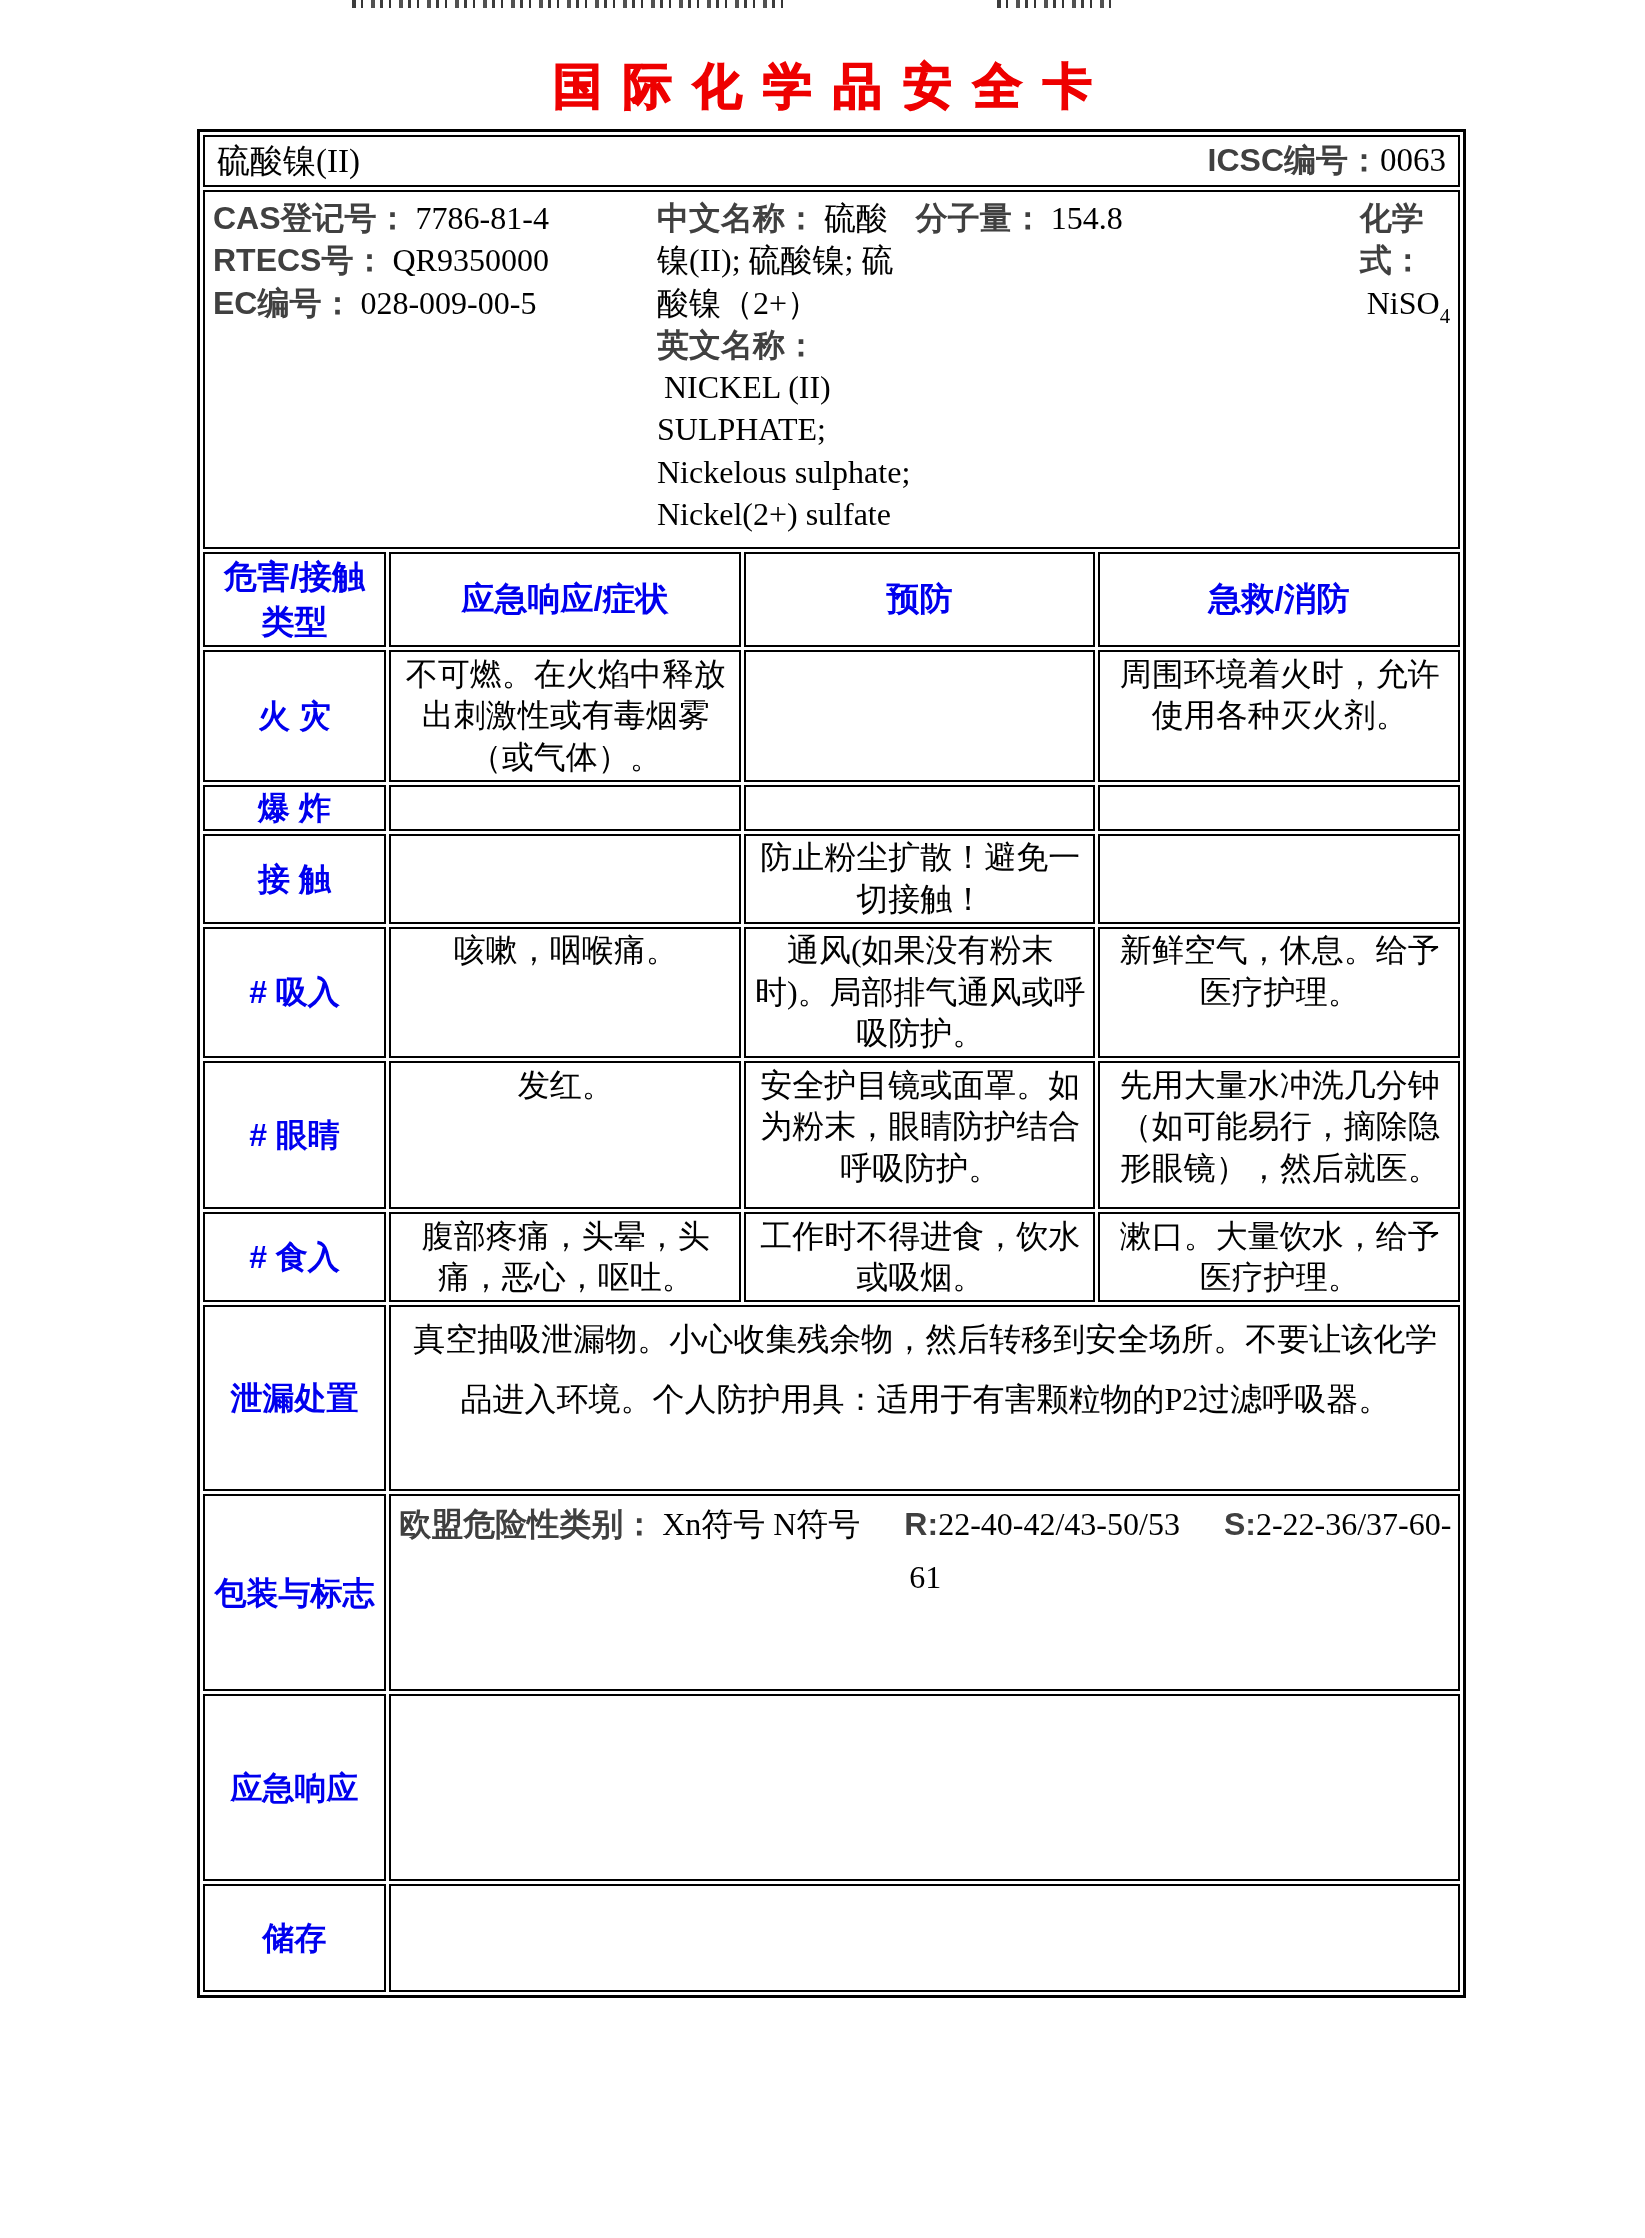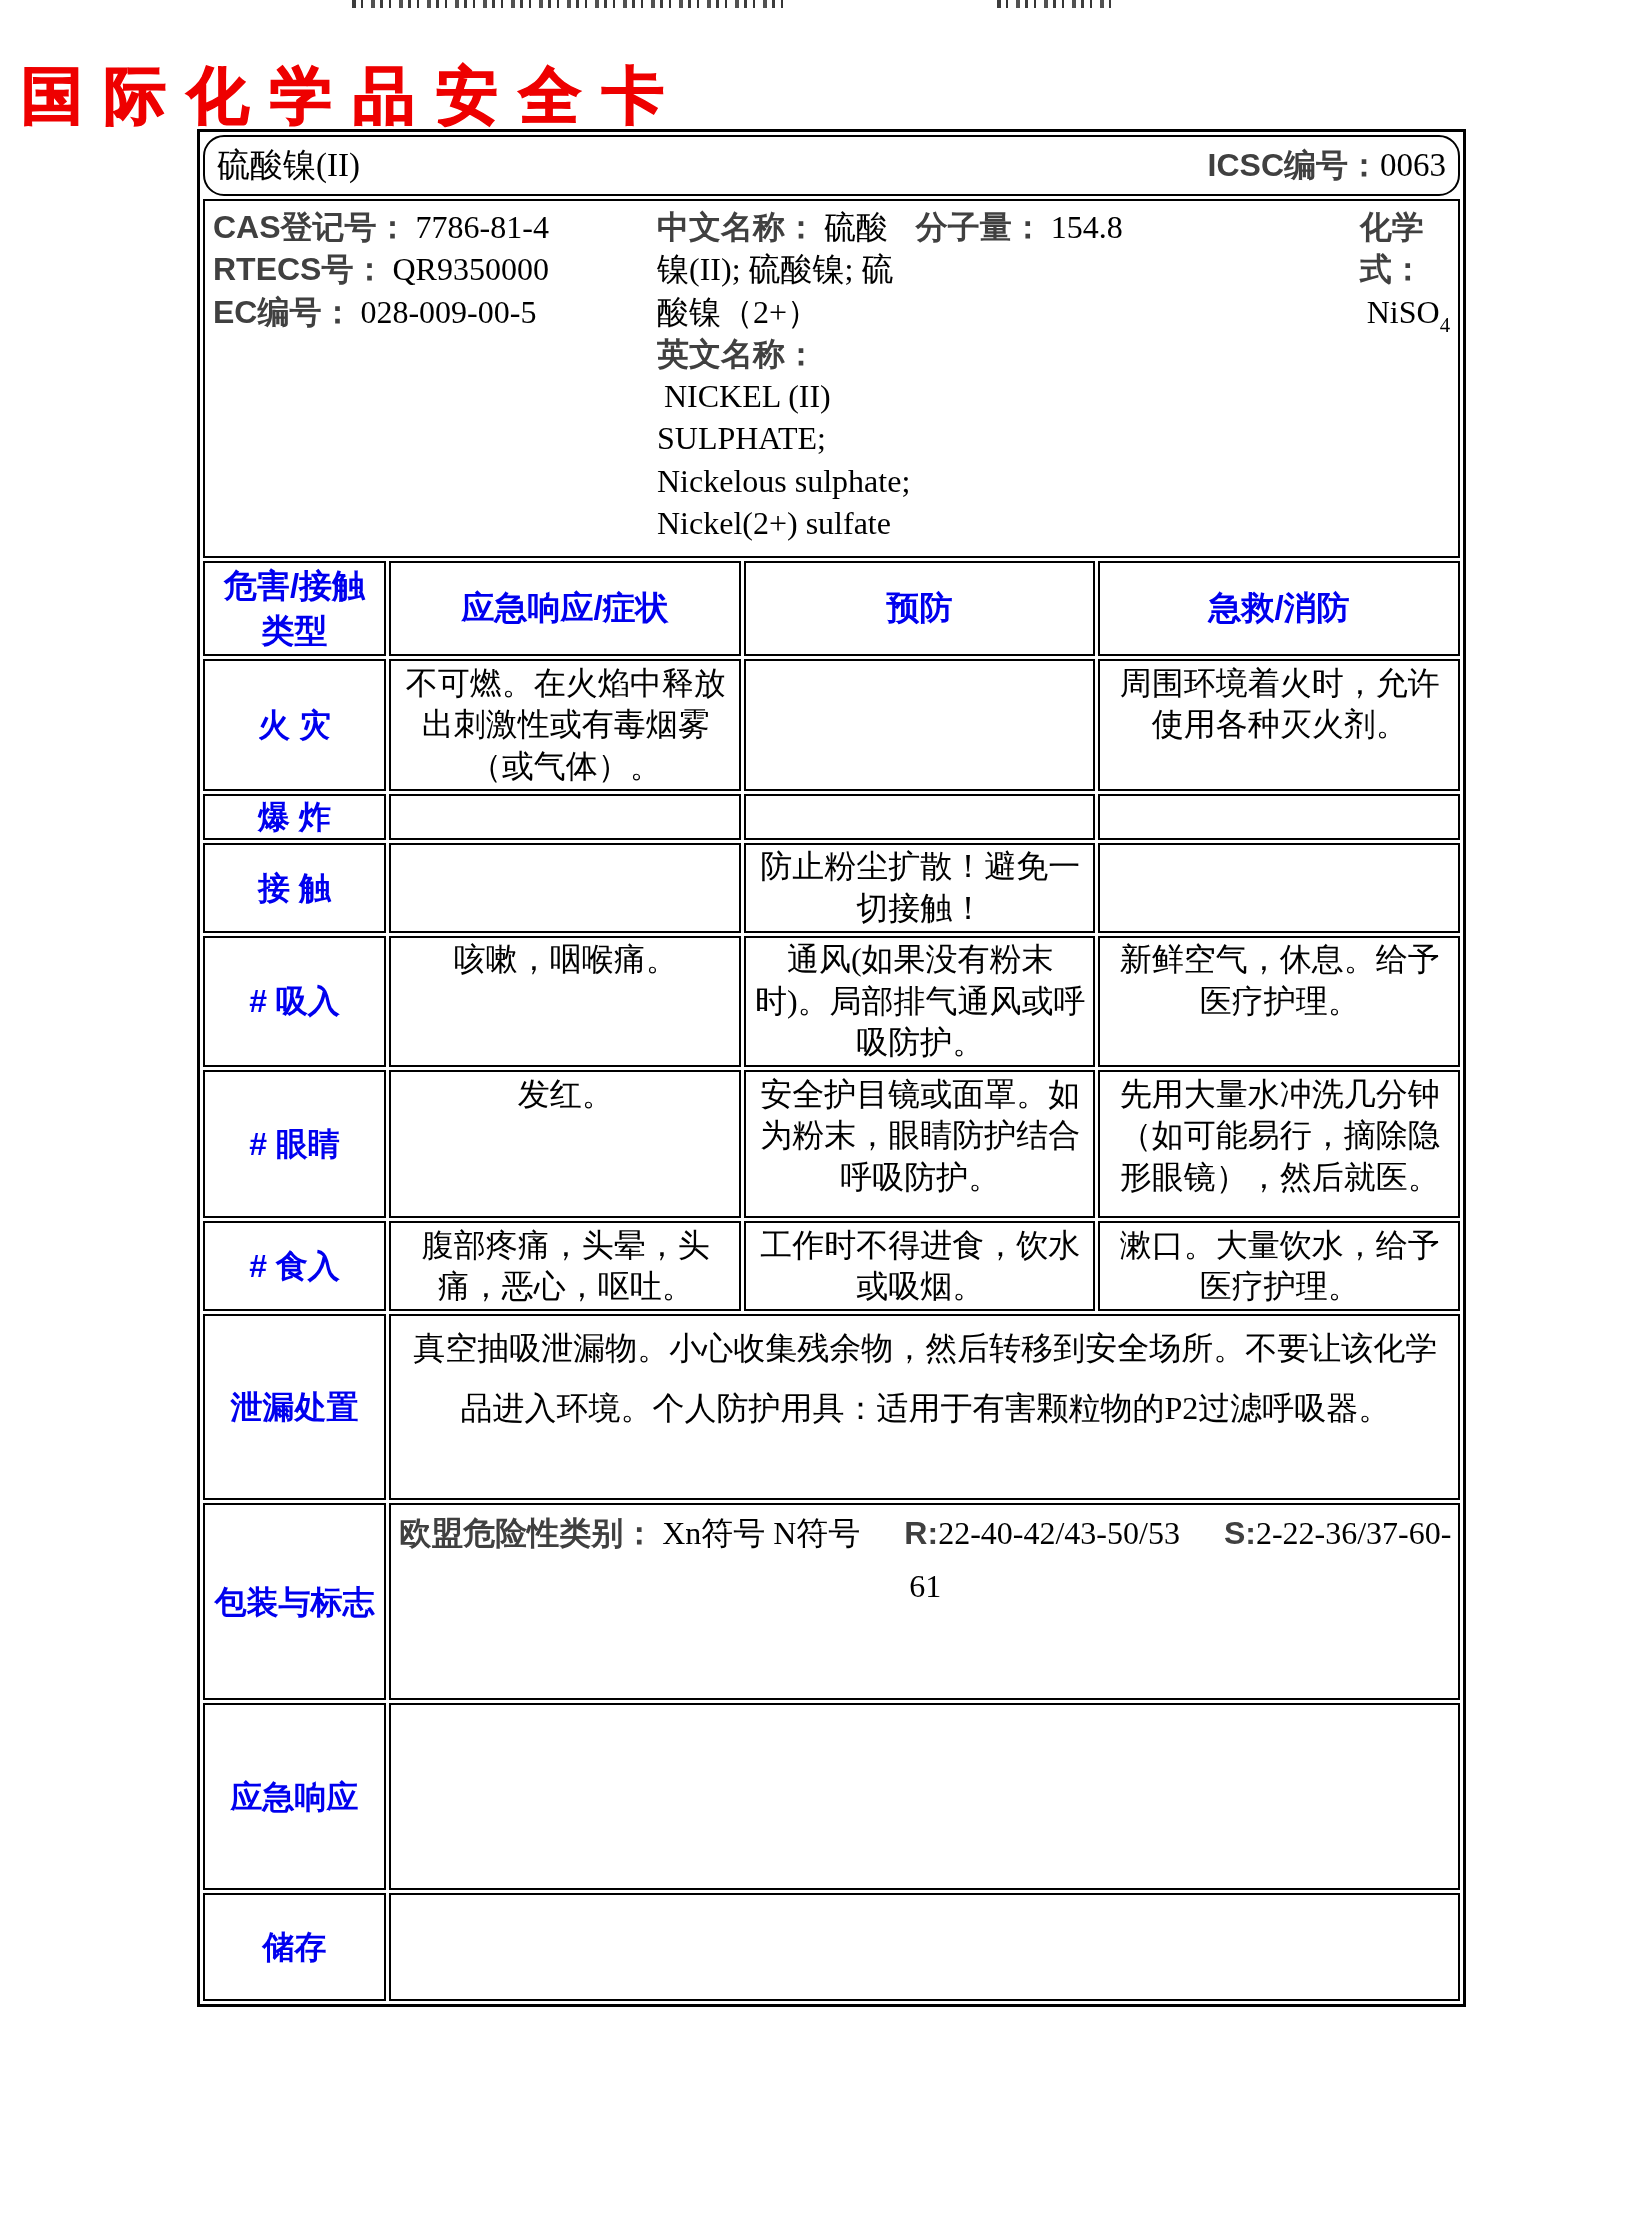--- a/index.html
+++ b/index.html
@@ -13,22 +13,22 @@
   }
   
   .clip-strip{position:absolute;top:0;height:7.6px;overflow:hidden;
     background:repeating-linear-gradient(90deg,#1a1a1a 0 3.5px,transparent 3.5px 9px,#111 9px 11px,transparent 11px 18.7px,#333 18.7px 23px,transparent 23px 28px);
     opacity:.85;}
   .clip-a{left:352px;width:435px;}
   .clip-b{left:997px;width:114px;}
 
   .doc-title{
     position:absolute;top:54px;left:0;width:100%;
-    text-align:left;
-    font-size:62px;font-weight:bold;color:#ee0000;
+    text-align:center;
+    font-size:49px;font-weight:bold;color:#ee0000;
     letter-spacing:21px;padding-left:21px;box-sizing:border-box;
     font-family:"Liberation Serif","DejaVu Serif",serif;
     -webkit-text-stroke:1.4px #ee0000;
   }
 
   table.icsc{
     position:absolute;left:197px;top:129px;
     width:1253px;
     border:3.5px solid #000;
     border-collapse:separate;border-spacing:3.5px;
@@ -40,21 +40,21 @@
   td.lbl{
     vertical-align:middle;text-align:center;
     color:#0000ee;font-weight:bold;
     font-family:"Liberation Sans","DejaVu Sans",sans-serif;
     font-size:32px;line-height:1.25;
   }
   .blue{color:#404040;font-weight:bold;font-family:"Liberation Sans","DejaVu Sans",sans-serif;}
   .val{margin-left:7px;}
 
   
-  tr.r1  td{height:61px;border-radius:21px;}
+  tr.r1  td{height:52px;}
   tr.r2  td{height:208px;}
   tr.r3  td{height:91px;}
   tr.r4  td{height:115px;}
   tr.r5  td{height:40px;margin-left:16px;}
   tr.r6  td{height:68px;}
   tr.r7  td{height:115px;}
   tr.r8  td{height:111px;}
   tr.r9  td{height:148px;}
   tr.r10 td{height:75px;}
   tr.r11 td{height:186px;}

